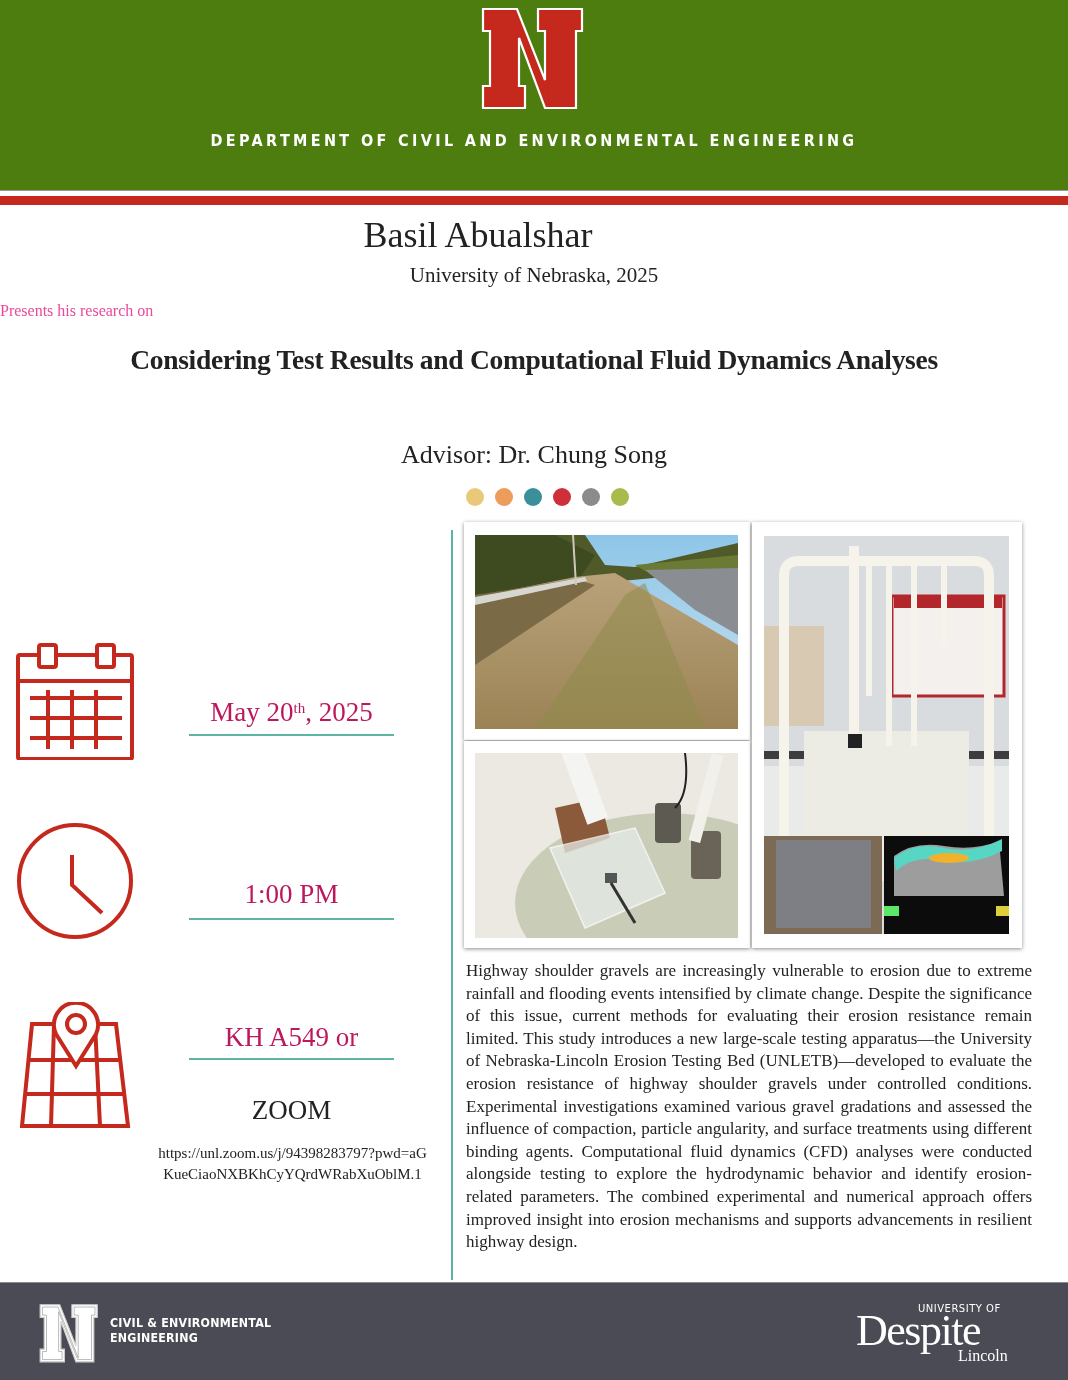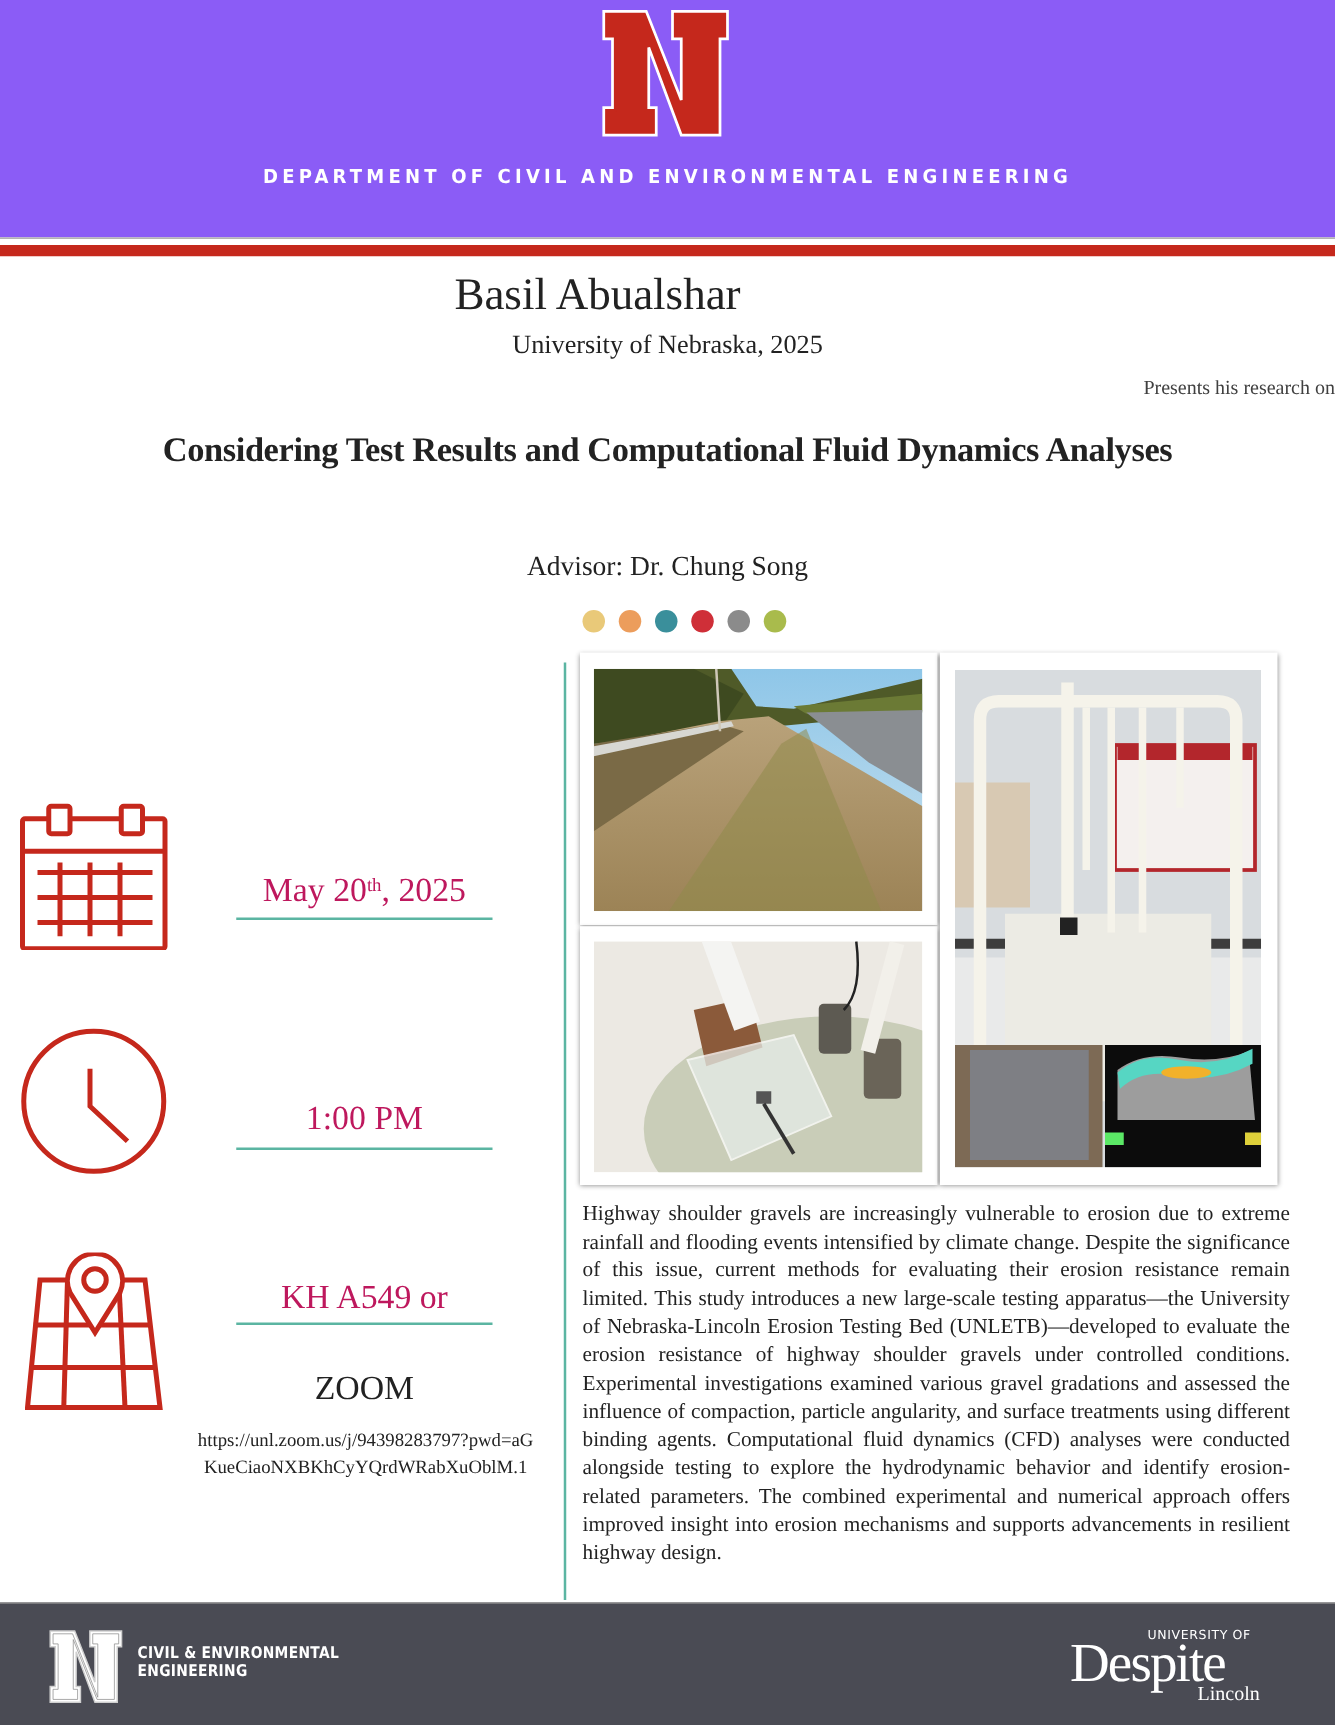--- a/index.html
+++ b/index.html
@@ -1,34 +1,34 @@
 <!DOCTYPE html>
 <html><head>
   <meta charset="utf-8">
   <style>
     * { margin: 0; padding: 0; box-sizing: border-box; }
     html, body { width: 1068px; height: 1380px; background: #ffffff; overflow: hidden; }
     body { position: relative; font-family: "Liberation Serif", "DejaVu Serif", serif; color: #222; }
 
     
-    .header { position: absolute; left: 0; top: 0; width: 1068px; height: 190px; background: #8b5cf6; }
+    .header { position: absolute; left: 0; top: 0; width: 1068px; height: 190px; background: #4d7c0f; }
     .n-logo-top { position: absolute; left: 481px; top: 6px; width: 104px; height: 104px; }
     .dept { position: absolute; left: 0; top: 132px; width: 1068px; text-align: center;
             font-family: "DejaVu Sans", sans-serif; font-size: 15.5px; letter-spacing: 3.6px;
             color: #ffffff; font-weight: bold; transform: scaleX(0.93); }
     .hdr-gray-line { position: absolute; left: 0; top: 190px; width: 1068px; height: 5px; background: #ffffff; border-top: 1px solid #9a9a9a; }
     .hdr-red-line { position: absolute; left: 0; top: 196px; width: 1068px; height: 9px; background: #c5281c; }
 
     
     .name { position: absolute; left: 0; top: 214px; width: 956px; text-align: center; font-size: 36px; color: #222; }
     .uni { position: absolute; left: 0; top: 263px; width: 1068px; text-align: center; font-size: 21px; color: #222; }
-    .presents { position: absolute; left: 0; top: 302px; width: 1068px; text-align: right; font-size: 16px; color: #404040; }
+    .presents { position: absolute; left: 0; top: 302px; width: 1068px; text-align: left; font-size: 16px; color: #ec4899; }
     .title { position: absolute; left: 0; top: 340px; width: 1068px; text-align: center;
              font-size: 27.5px; font-weight: bold; line-height: 40px; color: #222; letter-spacing: -0.3px; }
-    .advisor { position: absolute; left: 0; top: 440px; width: 1068px; text-align: center; font-size: 22px; color: #222; }
+    .advisor { position: absolute; left: 0; top: 440px; width: 1068px; text-align: center; font-size: 26px; color: #222; }
     .dots { position: absolute; left: 466px; top: 488px; display: flex; gap: 11px; }
     .dot { width: 18px; height: 18px; border-radius: 50%; }
 
     
     .icon-box { position: absolute; }
     .info-text { position: absolute; width: 205px; text-align: center; font-size: 27px; color: #be185d; }
     .info-text sup { font-size: 15px; vertical-align: 8px; }
     .info-line { position: absolute; left: 189px; width: 205px; height: 2px; background: #5bb5a2; }
     .zoom-word { position: absolute; left: 189px; top: 1095px; width: 205px; text-align: center; font-size: 27px; color: #222; }
     .zoom-url { position: absolute; left: 130px; top: 1143px; width: 325px; text-align: center; font-size: 15px; line-height: 21px; color: #222; }

